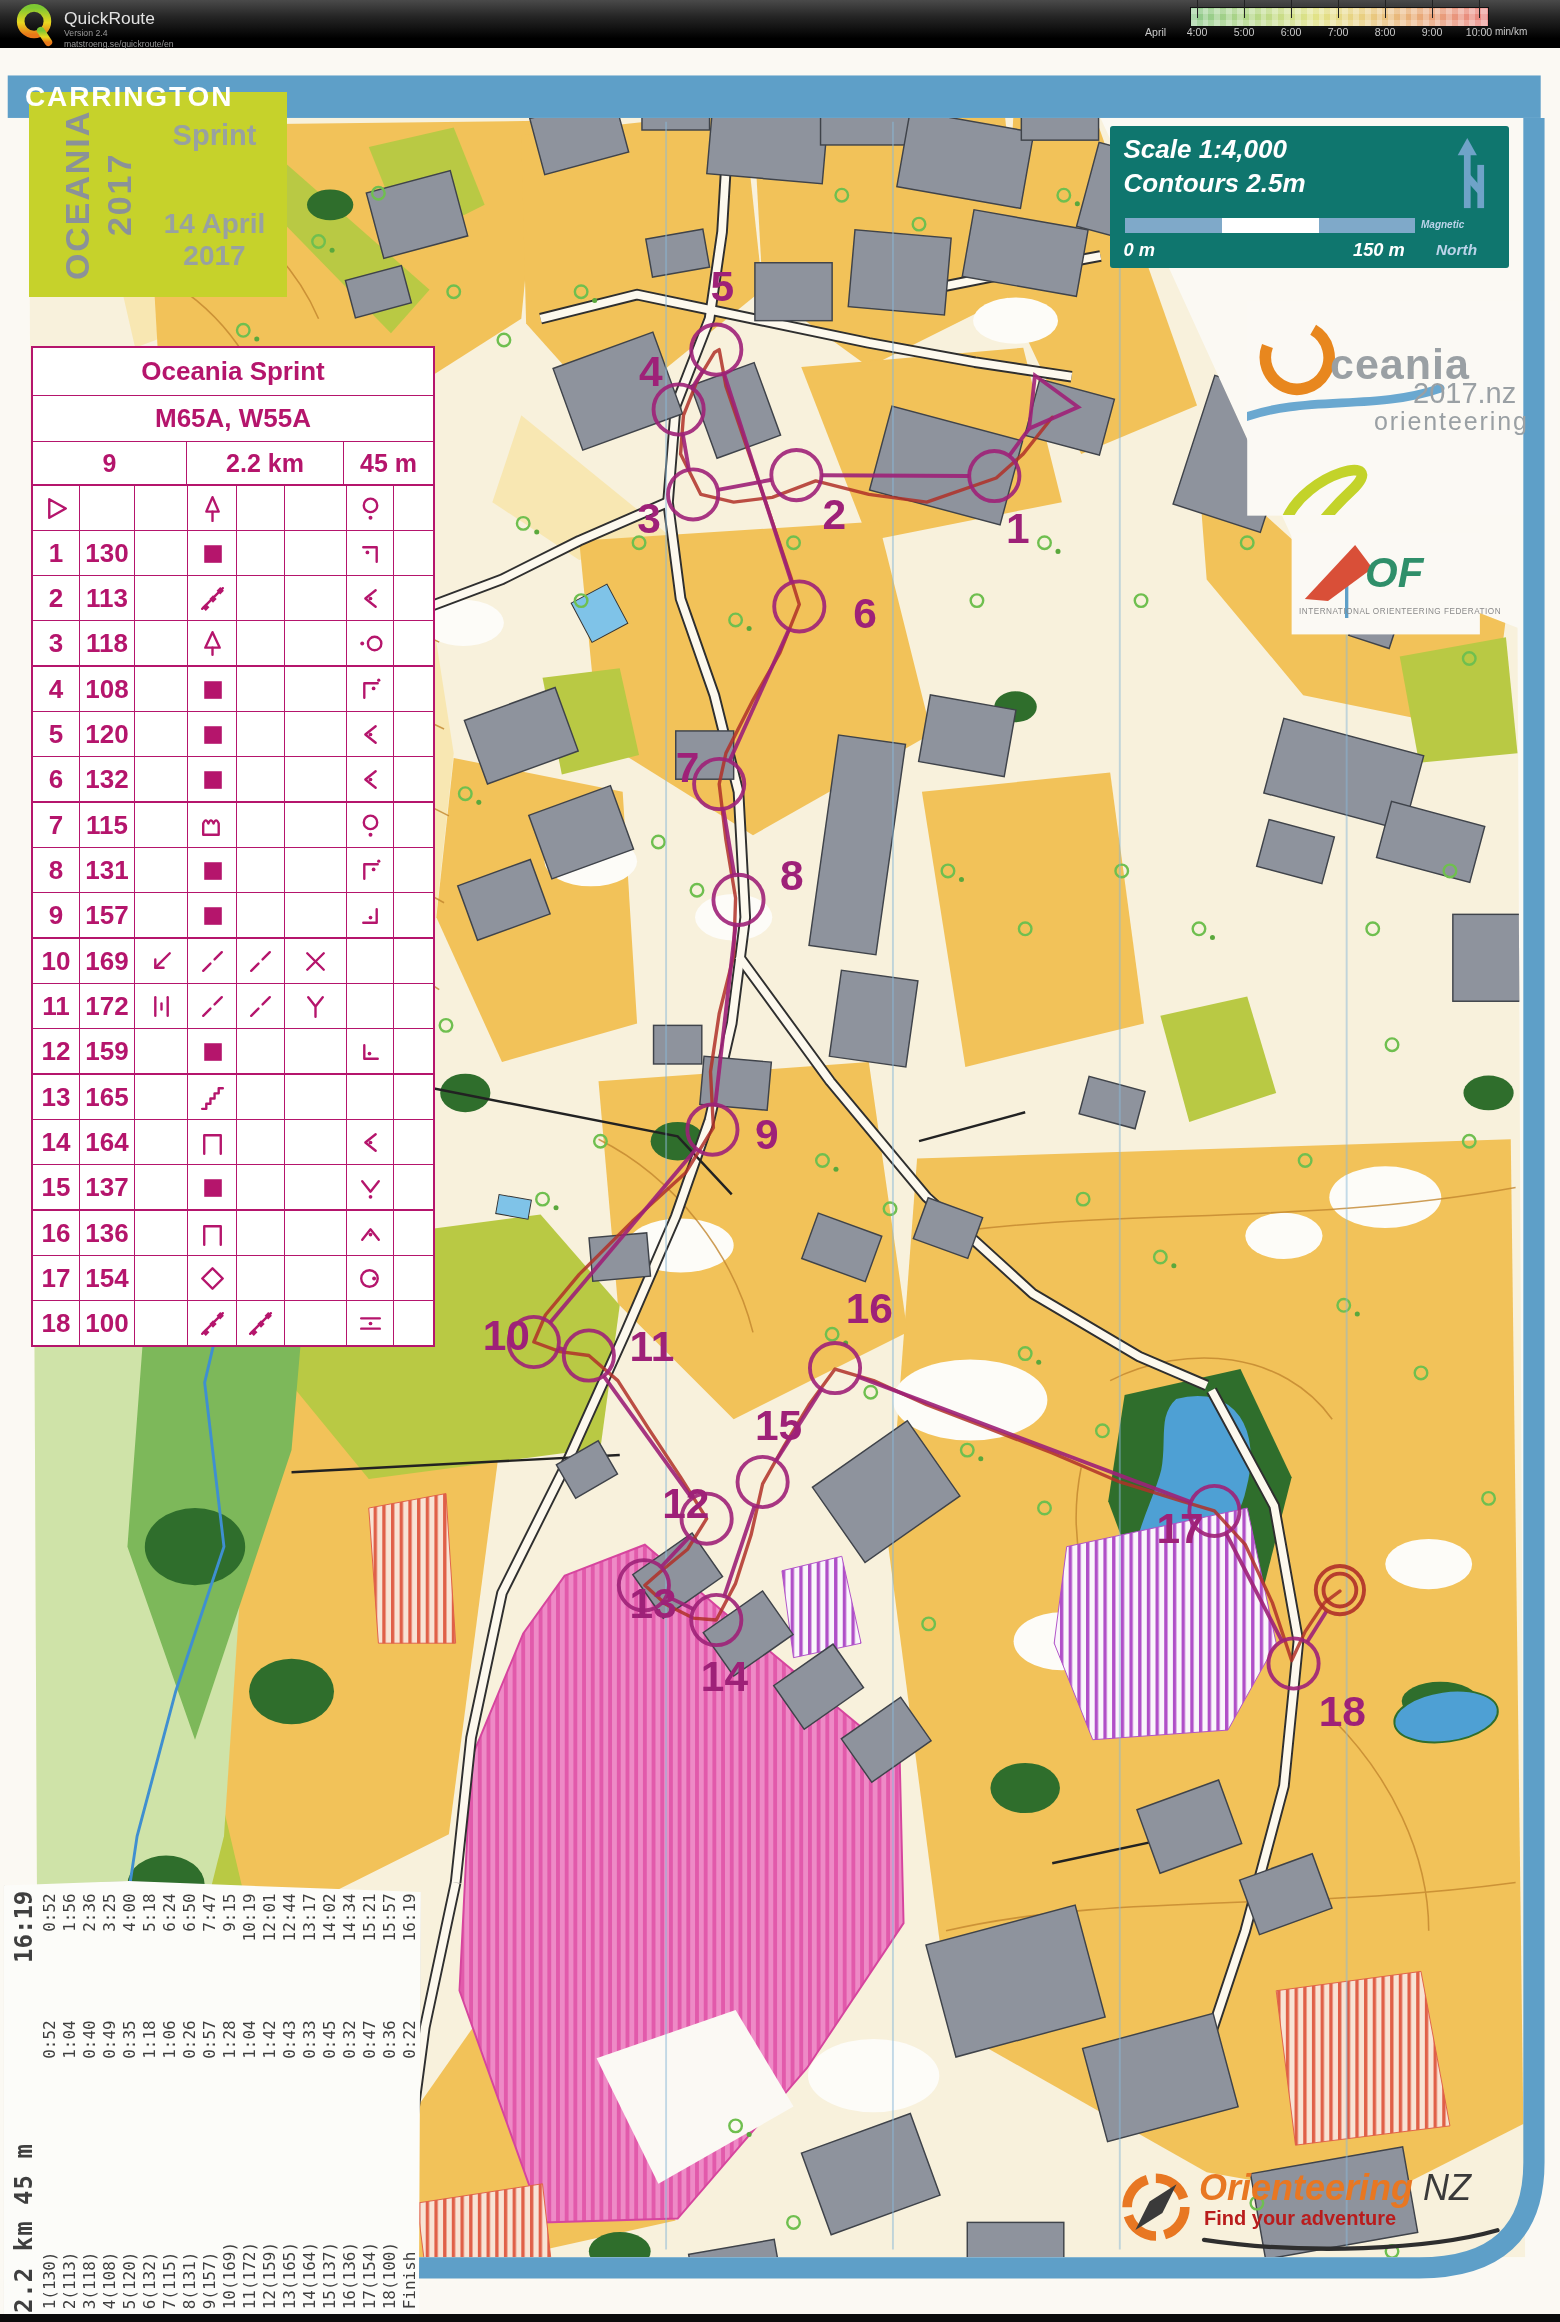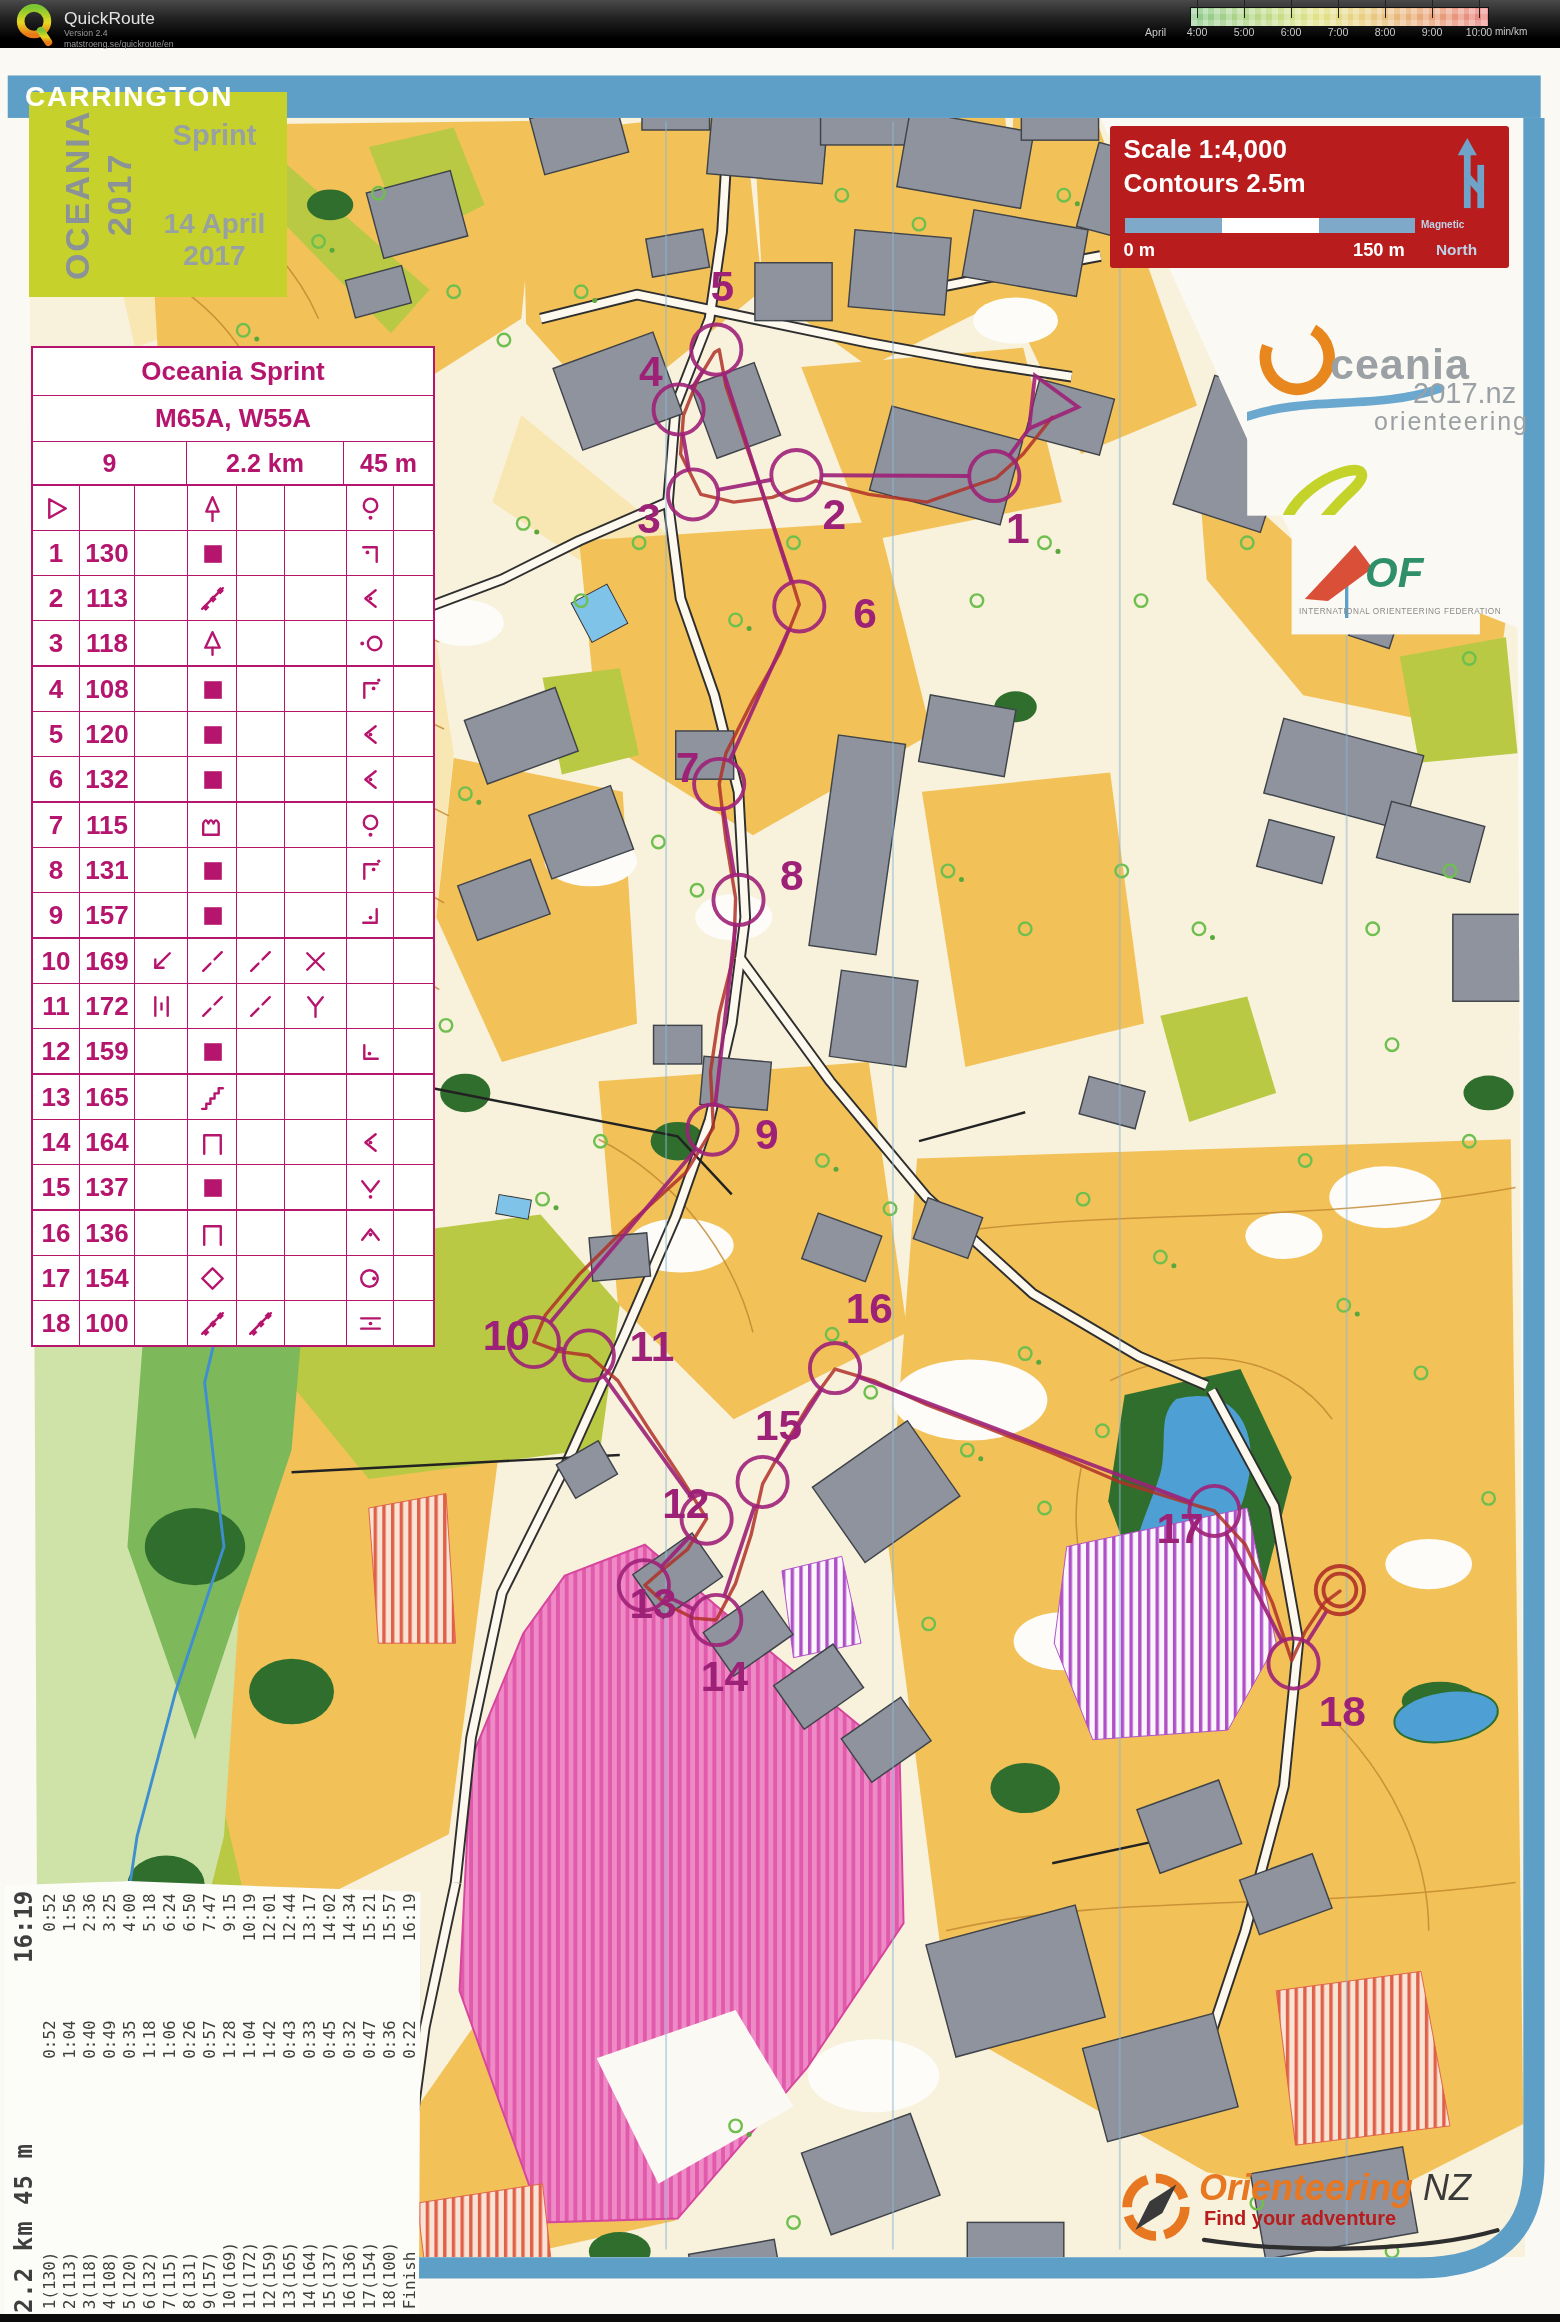--- a/index.html
+++ b/index.html
@@ -28,22 +28,22 @@
     color:#fff;letter-spacing:1.9px;}
   #eventbox{position:absolute;left:29px;top:92px;width:258px;height:205px;background:#c6d22b;z-index:9;}
   .ev-side{position:absolute;top:7.7px;height:189px;writing-mode:vertical-rl;transform:rotate(180deg);
     font-weight:bold;font-size:34px;color:#8b9298;letter-spacing:1.9px;text-align:center;}
   #ev1{left:29px;}  #ev2{left:71px;}
   .ev-main{position:absolute;left:114px;width:143px;text-align:center;font-weight:bold;
     color:#98a1a1;}
   #ev3{top:27px;font-size:29px;}
   #ev4{top:116px;font-size:28px;}
   
-  #scalebox{position:absolute;left:1110px;top:126px;width:399px;height:142px;background:#b91c1c;
-    border-radius:2.9px;z-index:9;color:#fff;}
+  #scalebox{position:absolute;left:1110px;top:126px;width:399px;height:142px;background:#0f766e;
+    border-radius:2.9px;z-index:9;color:#fff;font-style:italic;}
   .sc-l1{position:absolute;left:13.5px;top:7.7px;font-size:26px;font-weight:bold;}
   .sc-l2{position:absolute;left:13.5px;top:42px;font-size:26px;font-weight:bold;}
   .sc-bar{position:absolute;left:15.4px;top:92px;width:290px;height:14.5px;display:flex;}
   .sc-bar .b{background:#7fa9c9;flex:1;} .sc-bar .w{background:#fff;flex:1;}
   .sc-0{position:absolute;left:13.5px;top:113px;font-size:18.3px;font-weight:bold;}
   .sc-150{position:absolute;left:243px;top:113px;font-size:18.3px;font-weight:bold;}
   .sc-mag{position:absolute;left:311px;top:93px;font-size:10px;font-weight:bold;color:#bcd4ea;}
   .sc-north{position:absolute;left:326px;top:115px;font-size:15.4px;font-weight:bold;color:#bcd4ea;}
   #narrow{position:absolute;left:340px;top:9.7px;}
   

